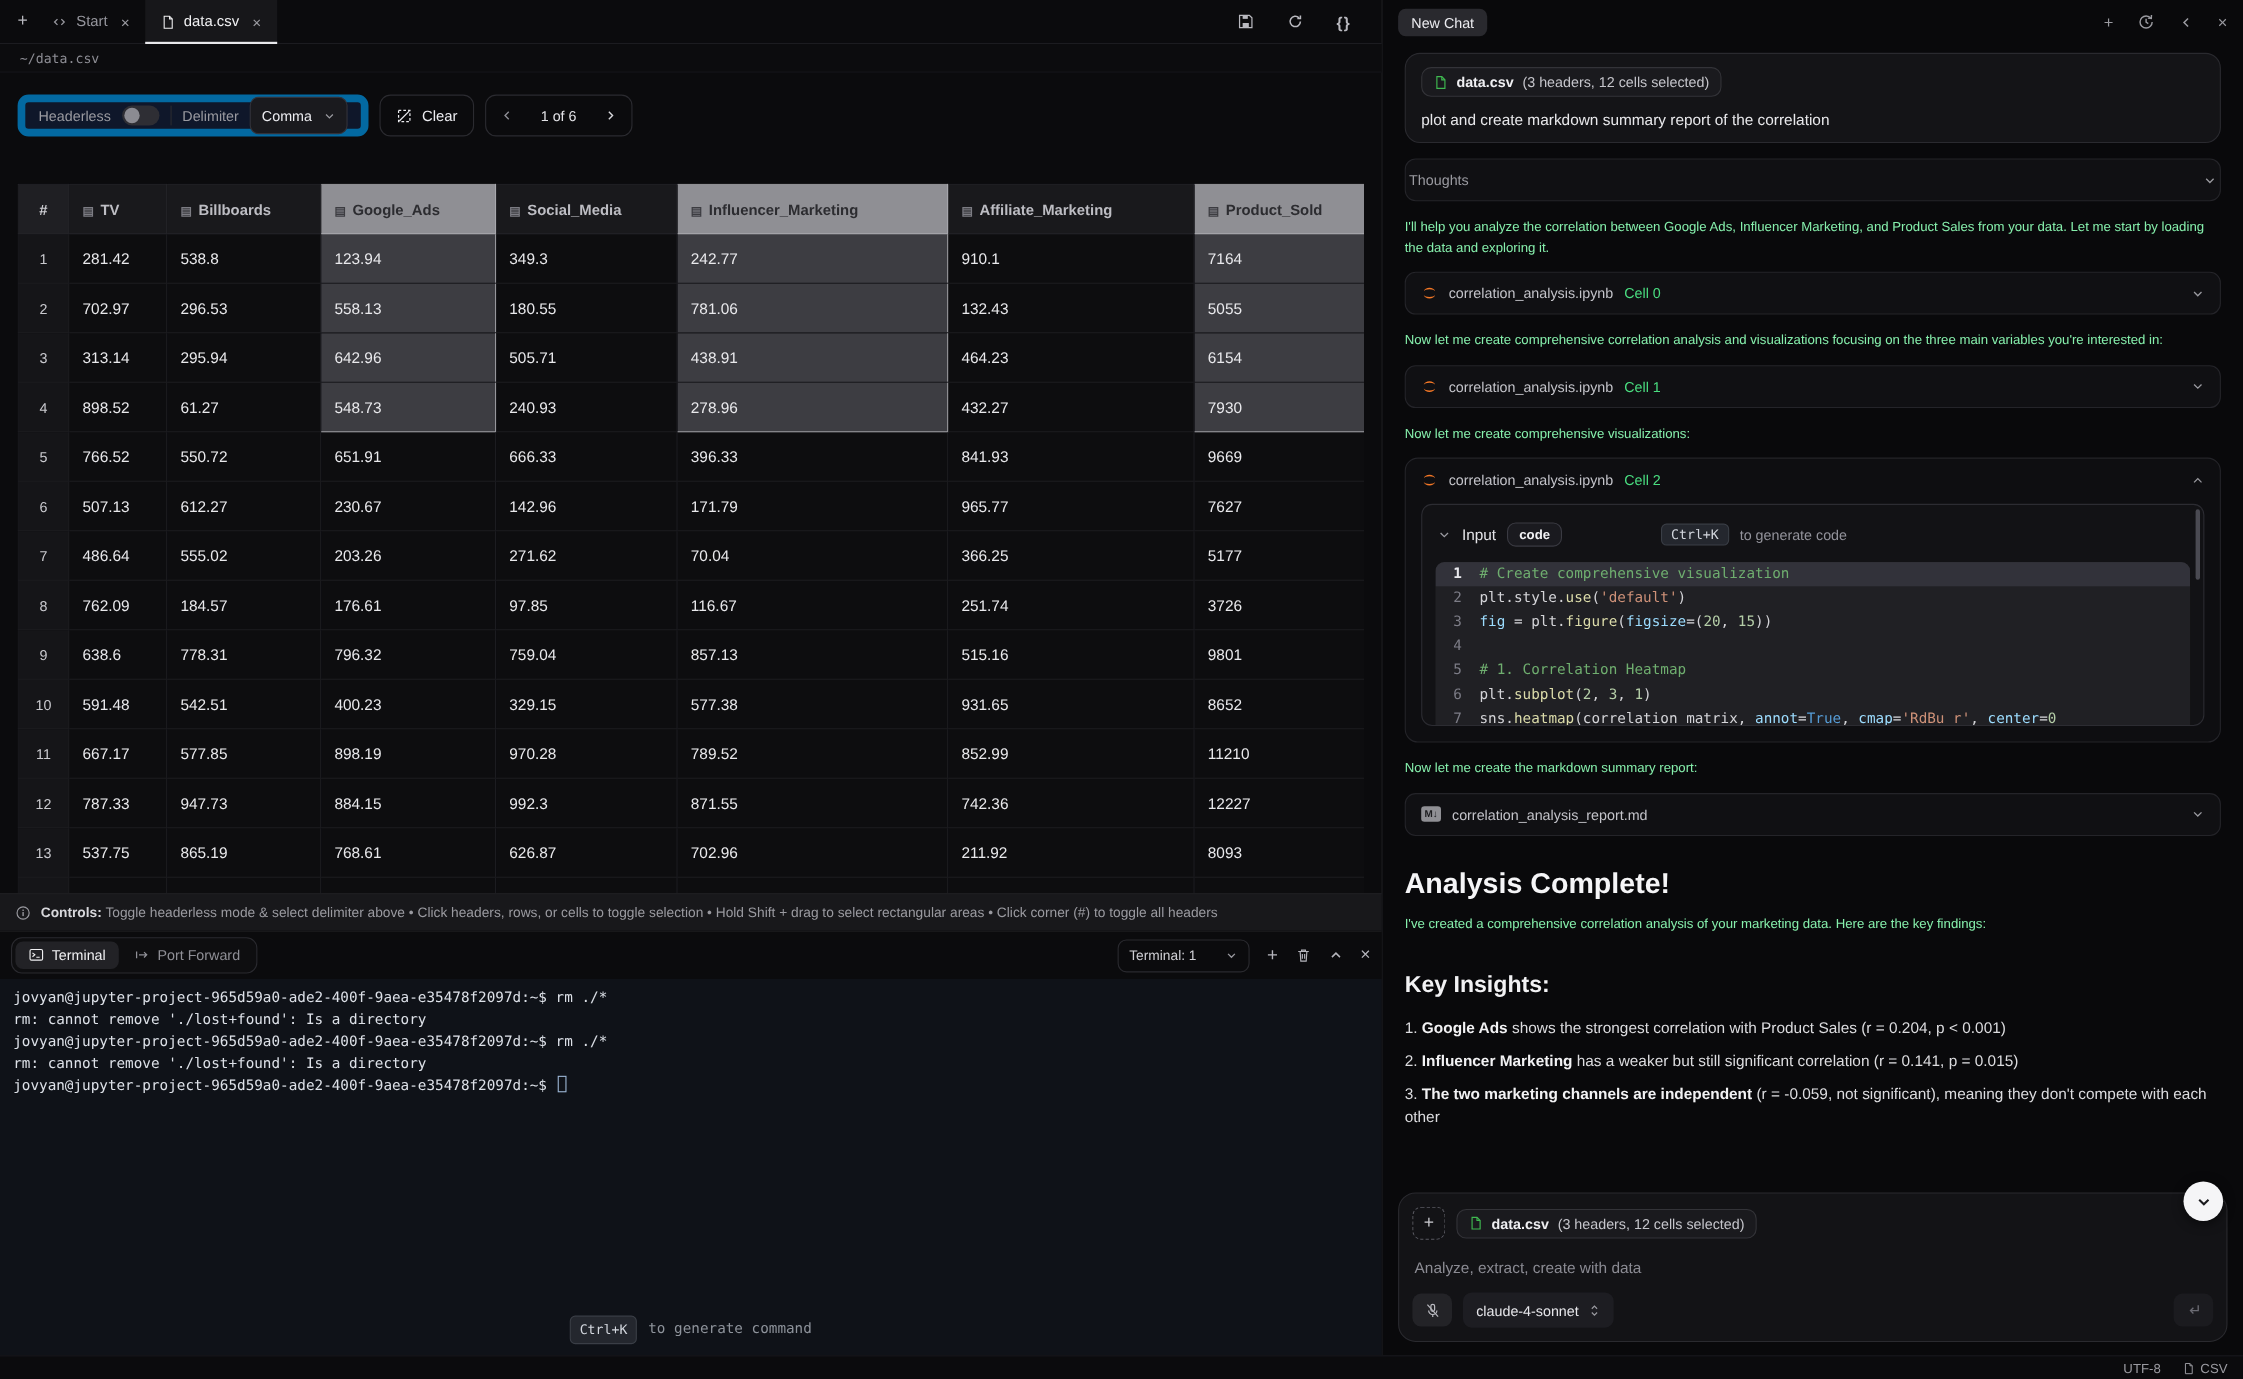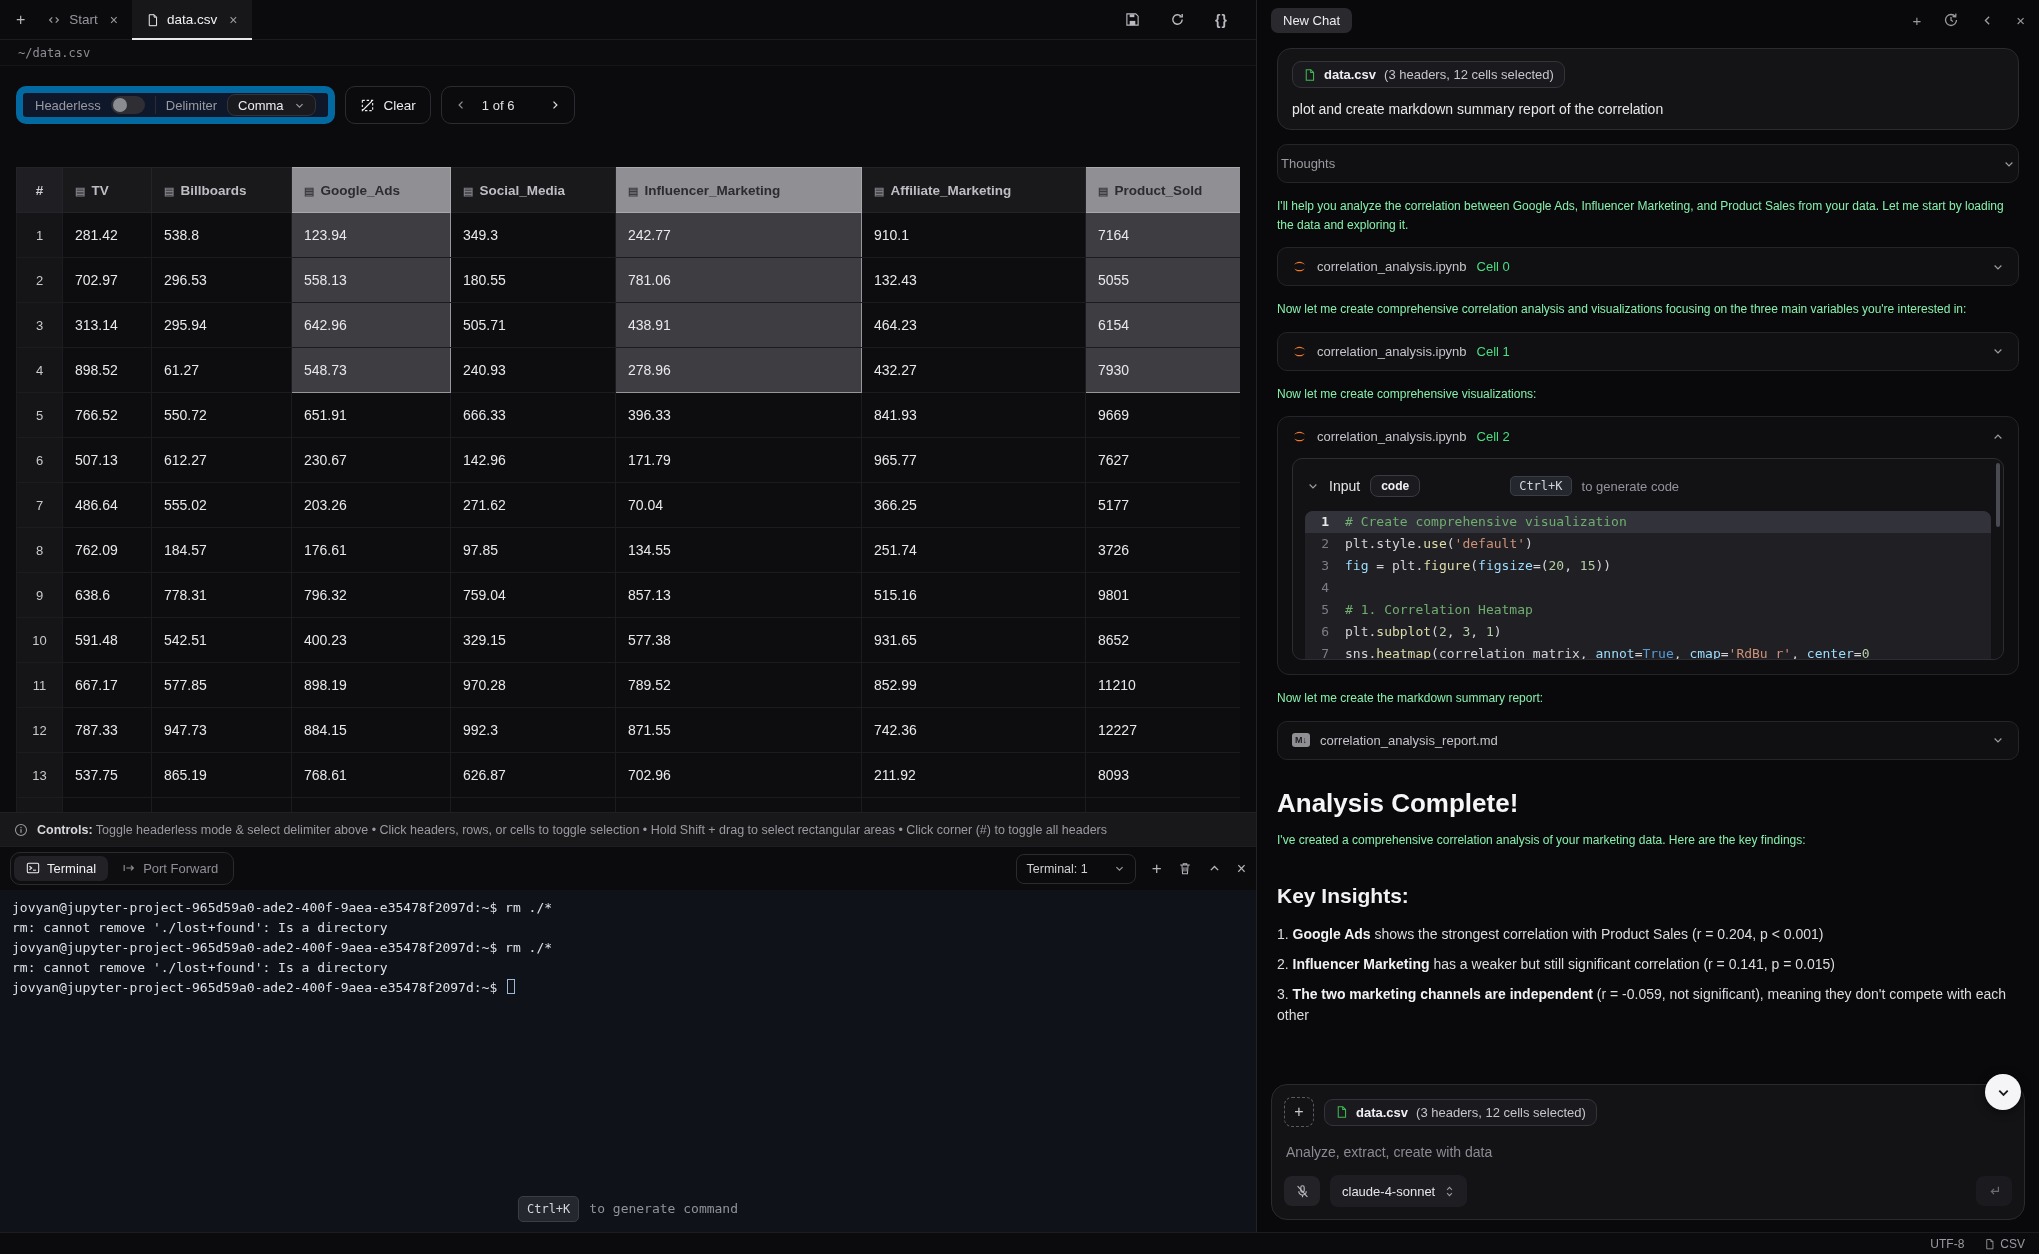--- a/index.html
+++ b/index.html
@@ -26,25 +26,25 @@
 
   .viewer-head{height:101px;flex:none;display:flex;align-items:flex-start;justify-content:space-between;padding:16px 16px 0}
   .vh h1{font-size:21px;margin:0 0 12px;font-weight:700;color:#f4f4f6}
   .vh-sub{font-size:13px;color:#97979d}
   .vh-right{display:flex;gap:10px;align-items:center;margin-top:4px}
   .group{display:flex;align-items:center;border:7px solid #0369a1;border-radius:10px;height:38px;padding:0 12px;gap:10px;background:#0f172a}
   .lab{color:#9a9aa0;font-size:13px}
   .toggle{width:34px;height:18px;border-radius:9px;background:#2e2e34;position:relative;cursor:pointer}
   .toggle .knob{position:absolute;left:2px;top:2px;width:14px;height:14px;border-radius:50%;background:#8b8b92}
   .vdiv{width:1px;height:18px;background:#2b2b30}
-  .select{display:flex;align-items:center;gap:10px;background:#1a1a1e;border:1px solid #33333a;border-radius:8px;height:22px;padding:0 10px;font-size:13px;color:#ececf0;cursor:pointer}
+  .select{display:flex;align-items:center;gap:10px;background:#1a1a1e;border:1px solid #33333a;border-radius:8px;height:34px;padding:0 10px;font-size:13px;color:#ececf0;cursor:pointer}
   .btn{display:flex;align-items:center;gap:9px;border:1px solid #2b2b30;border-radius:10px;height:38px;padding:0 14px;color:#ececf0;font-size:13.5px;background:transparent;cursor:pointer}
   .pager{display:flex;align-items:center;border:1px solid #2b2b30;border-radius:10px;height:38px;padding:0 4px}
   .pg-btn{width:30px;display:flex;justify-content:center;color:#8d8d94;cursor:pointer}
-  .pg-label{min-width:64px;font-size:13px;color:#e2e2e6;padding:0 6px}
+  .pg-label{min-width:64px;text-align:center;font-size:13px;color:#e2e2e6;padding:0 6px}
 
   .table-wrap{margin:0 16px;height:645px;overflow:hidden;flex:none}
   table{border-collapse:collapse;table-layout:fixed;width:1237px;font-size:14px}
   th{height:45px;background:#19191c;color:#bdbdc3;font-weight:600;text-align:left;padding:0 12px;border:1px solid #242428;font-size:13.5px;cursor:pointer}
   th.corner{background:#1f1f23;text-align:center;color:#cfcfd4;padding:0}
   th .colicon{color:#7c7c83;font-size:11px;margin-right:6px}
   th.sel-h{background:#8f8f94;color:#2c2c30;border-color:#a8a8ad}
   th.sel-h .colicon{color:#3c3c41}
   td{height:45px;padding:0 12px;border:1px solid #1c1c20;color:#e9e9ec;background:#0d0d0f;cursor:pointer}
   td.rownum{background:#151518;text-align:center;color:#c9c9ce;font-size:13px}
@@ -310,21 +310,21 @@
               <td>70.04</td>
               <td>366.25</td>
               <td>5177</td>
             </tr>
             <tr>
               <td class="rownum">8</td>
               <td>762.09</td>
               <td>184.57</td>
               <td>176.61</td>
               <td>97.85</td>
-              <td>134.55</td>
+              <td>116.67</td>
               <td>251.74</td>
               <td>3726</td>
             </tr>
             <tr>
               <td class="rownum">9</td>
               <td>638.6</td>
               <td>778.31</td>
               <td>796.32</td>
               <td>759.04</td>
               <td>857.13</td>

